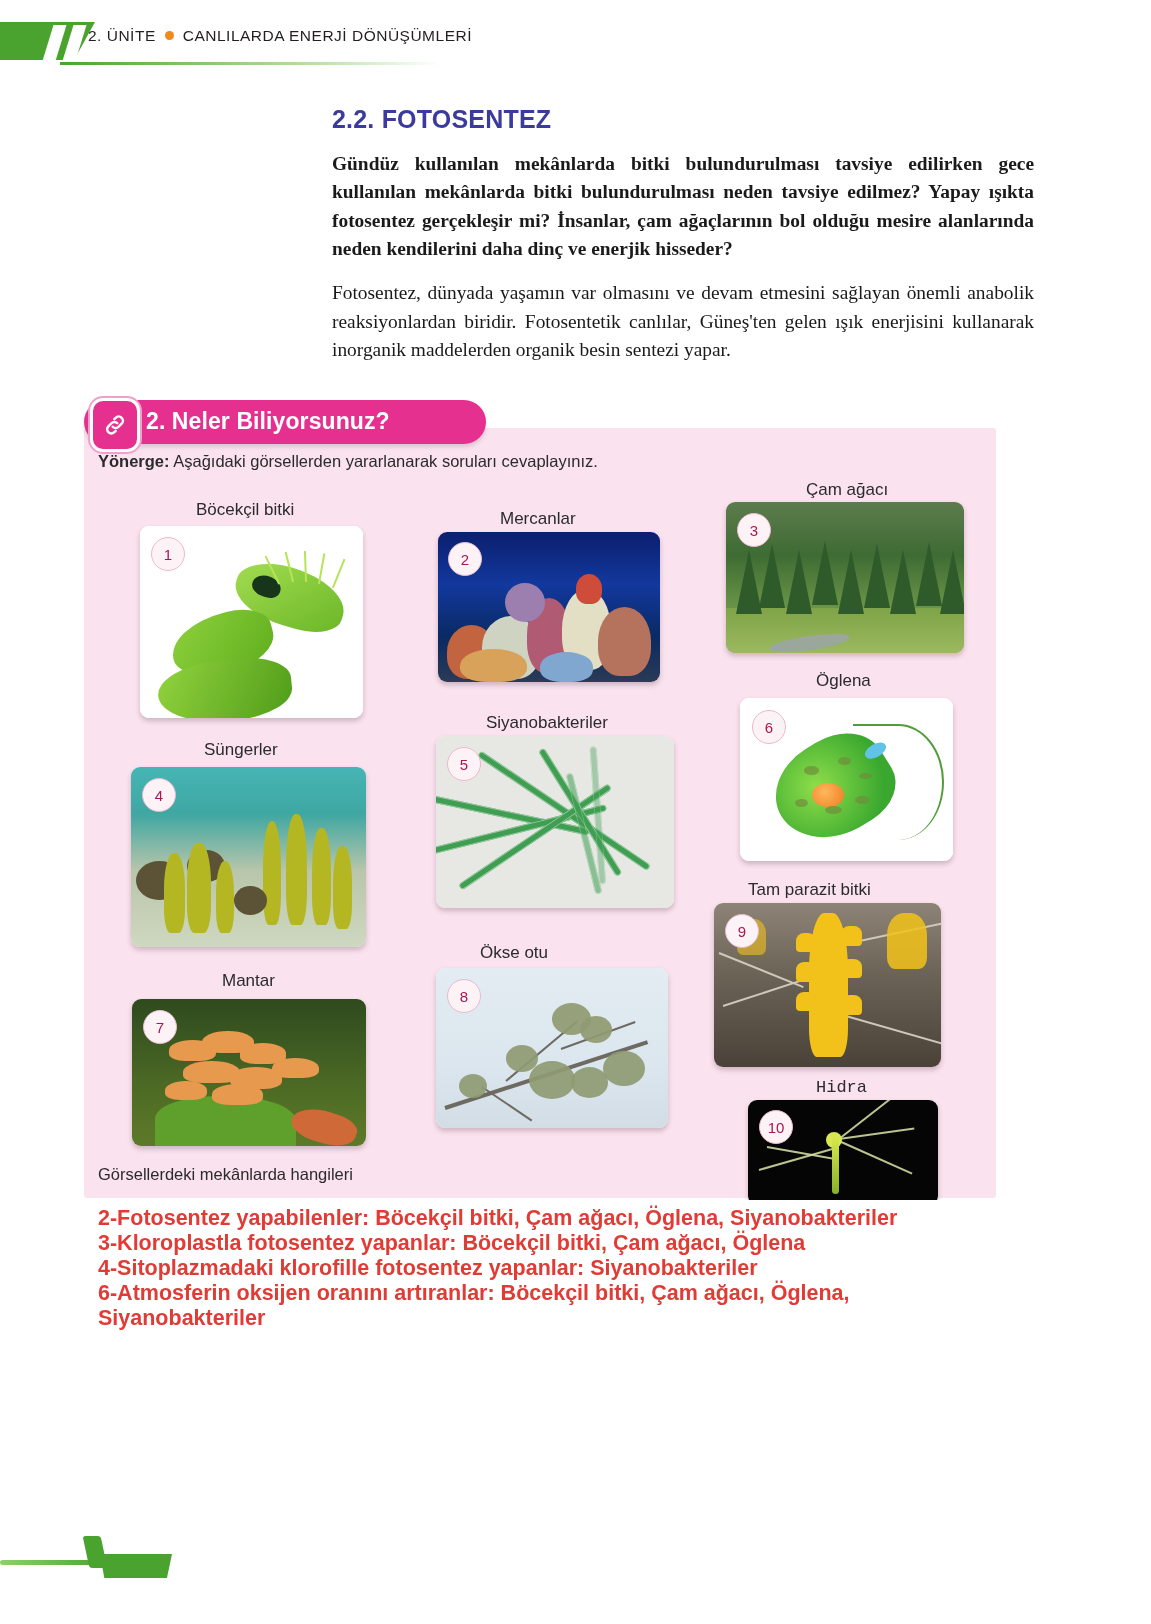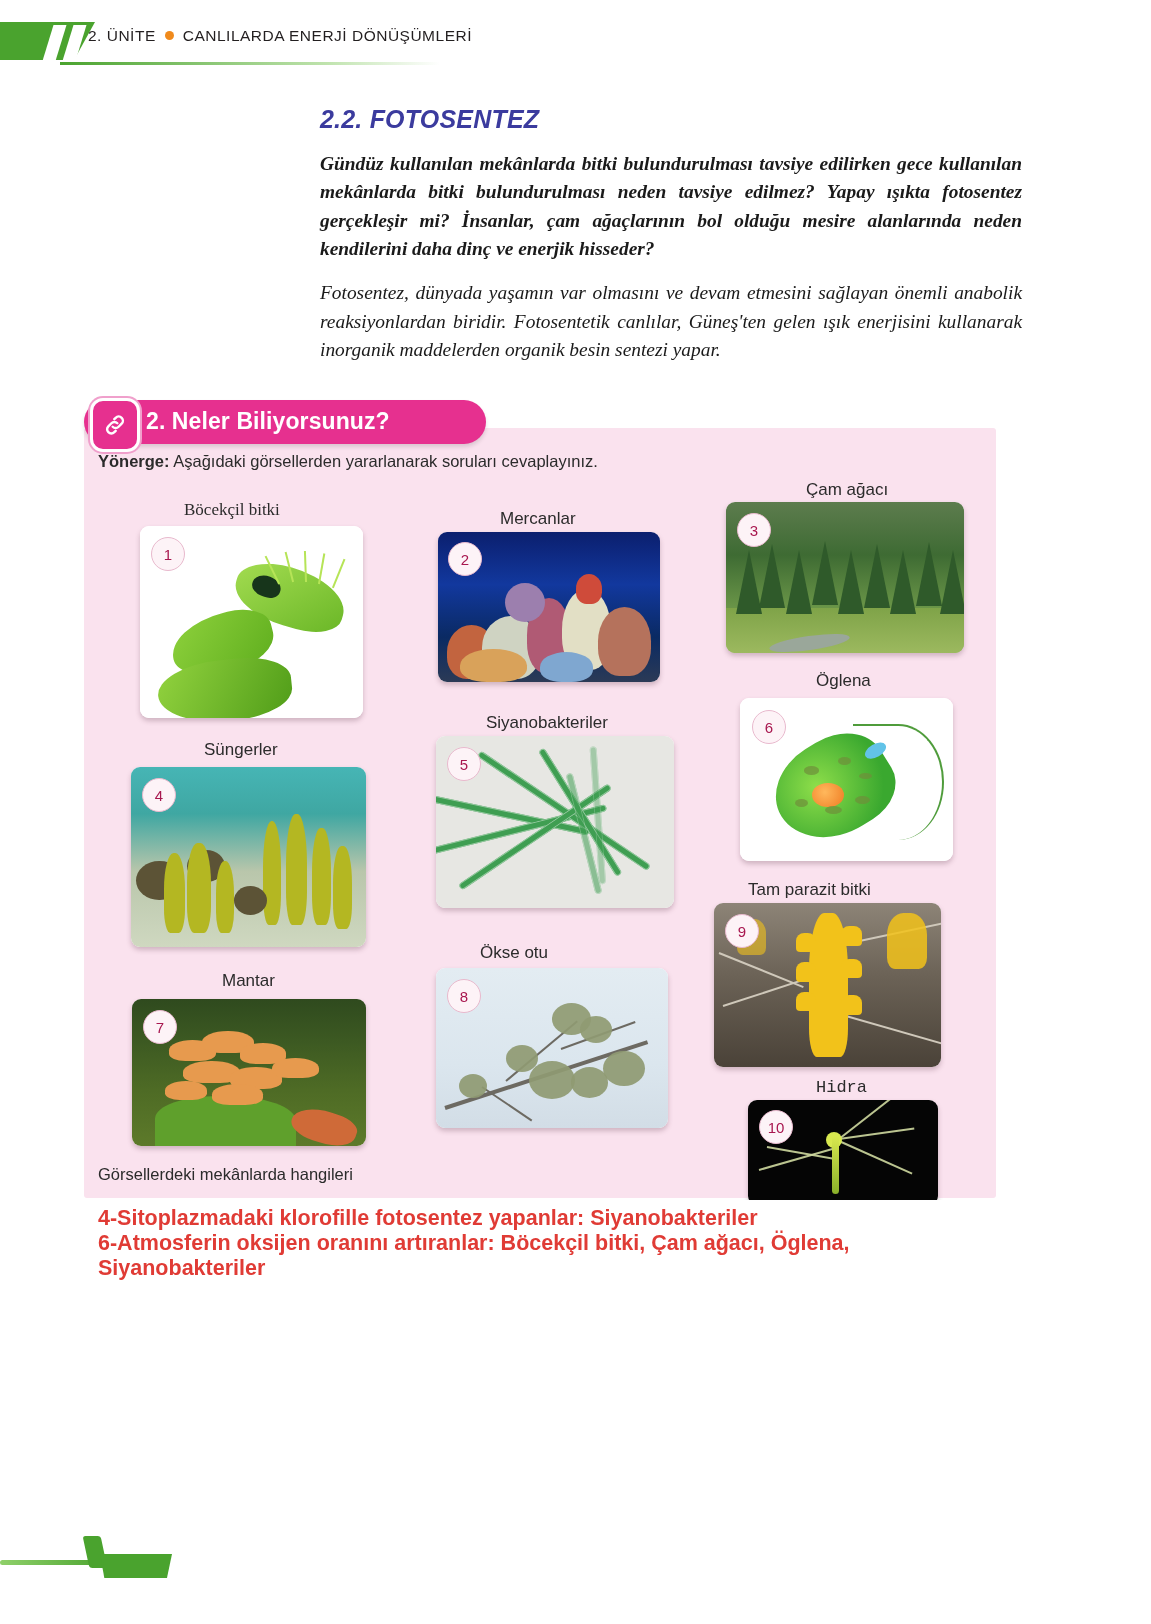--- a/index.html
+++ b/index.html
@@ -29,21 +29,21 @@
   #header .htext{
     position:absolute;left:88px;top:5px;
     font-size:15.5px;letter-spacing:.5px;color:#231f20;white-space:nowrap;
   }
   #header .hdot{
     display:inline-block;width:9px;height:9px;border-radius:50%;
     background:#f08a1c;vertical-align:middle;margin:0 9px 2px 9px;
   }
 
   
-  #article{position:absolute;left:320px;top:105px;width:702px;font-style:italic;}
+  #article{position:absolute;left:332px;top:105px;width:702px;}
   #article h2{
     margin:0 0 16px 0;font-size:25px;font-weight:bold;color:#3b3b9e;
     letter-spacing:.2px;
   }
   #article p{
     margin:0 0 16px 0;font-family:"Liberation Serif",serif;
     font-size:19.4px;line-height:1.46;color:#1a1a1a;text-align:justify;
   }
   #article p.lead{font-weight:bold;}
 
@@ -233,21 +233,21 @@
       <path d="M14 10.5a3.6 3.6 0 0 0-5.1 0l-2.6 2.6a3.6 3.6 0 0 0 5.1 5.1l1.2-1.2"></path>
     </g>
   </svg>
 </div>
 
 <div id="yonerge">
   <b>Yönerge:</b>
   <span>Aşağıdaki görsellerden yararlanarak soruları cevaplayınız.</span>
 </div>
 
-<div class="cap" style="left:184px;top:500px;font-family:Liberation Serif, serif;">Böcekçil bitki</div>
+<div class="cap" style="left:196px;top:500px;">Böcekçil bitki</div>
 <div class="cap" style="left:500px;top:509px;">Mercanlar</div>
 <div class="cap" style="left:806px;top:480px;">Çam ağacı</div>
 <div class="cap" style="left:204px;top:740px;">Süngerler</div>
 <div class="cap" style="left:486px;top:713px;">Siyanobakteriler</div>
 <div class="cap" style="left:816px;top:671px;">Öglena</div>
 <div class="cap" style="left:222px;top:971px;">Mantar</div>
 <div class="cap" style="left:480px;top:943px;">Ökse otu</div>
 <div class="cap" style="left:748px;top:880px;">Tam parazit bitki</div>
 <div class="cap" style="left:816px;top:1078px;font-family:Liberation Mono, monospace;">Hidra</div>
 
@@ -404,20 +404,22 @@
     <div class="tent" style="left:6%;top:66%;width:42%;transform:rotate(-16deg);"></div>
     <div class="knob"></div>
     <div class="stalk"></div>
   </div>
   <div class="badge" style="left:11px;top:10px;">10</div>
 </div>
 
 <div id="qtext">Görsellerdeki mekânlarda hangileri</div>
 
 <div id="answers">
+  <div class="ln wrap" style="width:810px;">2-Fotosentez yapabilenler: Böcekçil bitki, Çam ağacı, Öglena, Siyanobakteriler</div>
+  <div class="ln">3-Kloroplastla fotosentez yapanlar: Böcekçil bitki, Çam ağacı, Öglena</div>
   <div class="ln">4-Sitoplazmadaki klorofille fotosentez yapanlar: Siyanobakteriler</div>
   <div class="ln wrap" style="width:900px;">6-Atmosferin oksijen oranını artıranlar: Böcekçil bitki, Çam ağacı, Öglena, Siyanobakteriler</div>
 </div>
 
 <div id="footer">
   <div class="rule2"></div>
   <div class="hook"></div>
   <div class="plate"></div>
   <div class="pg"></div>
 </div>

